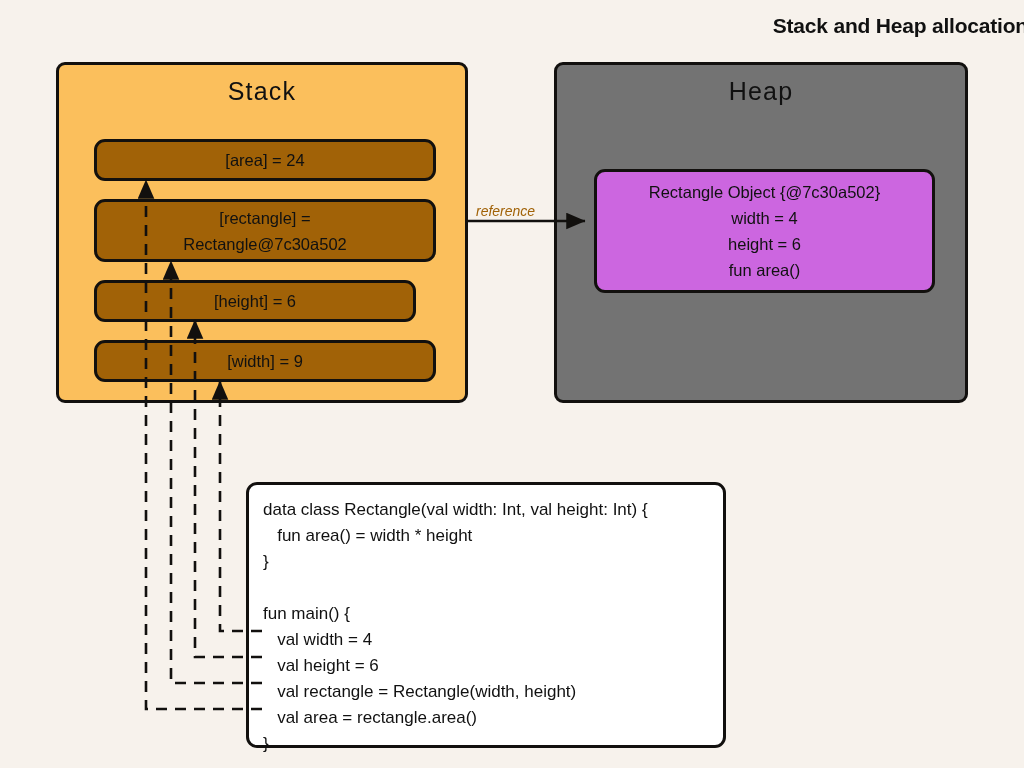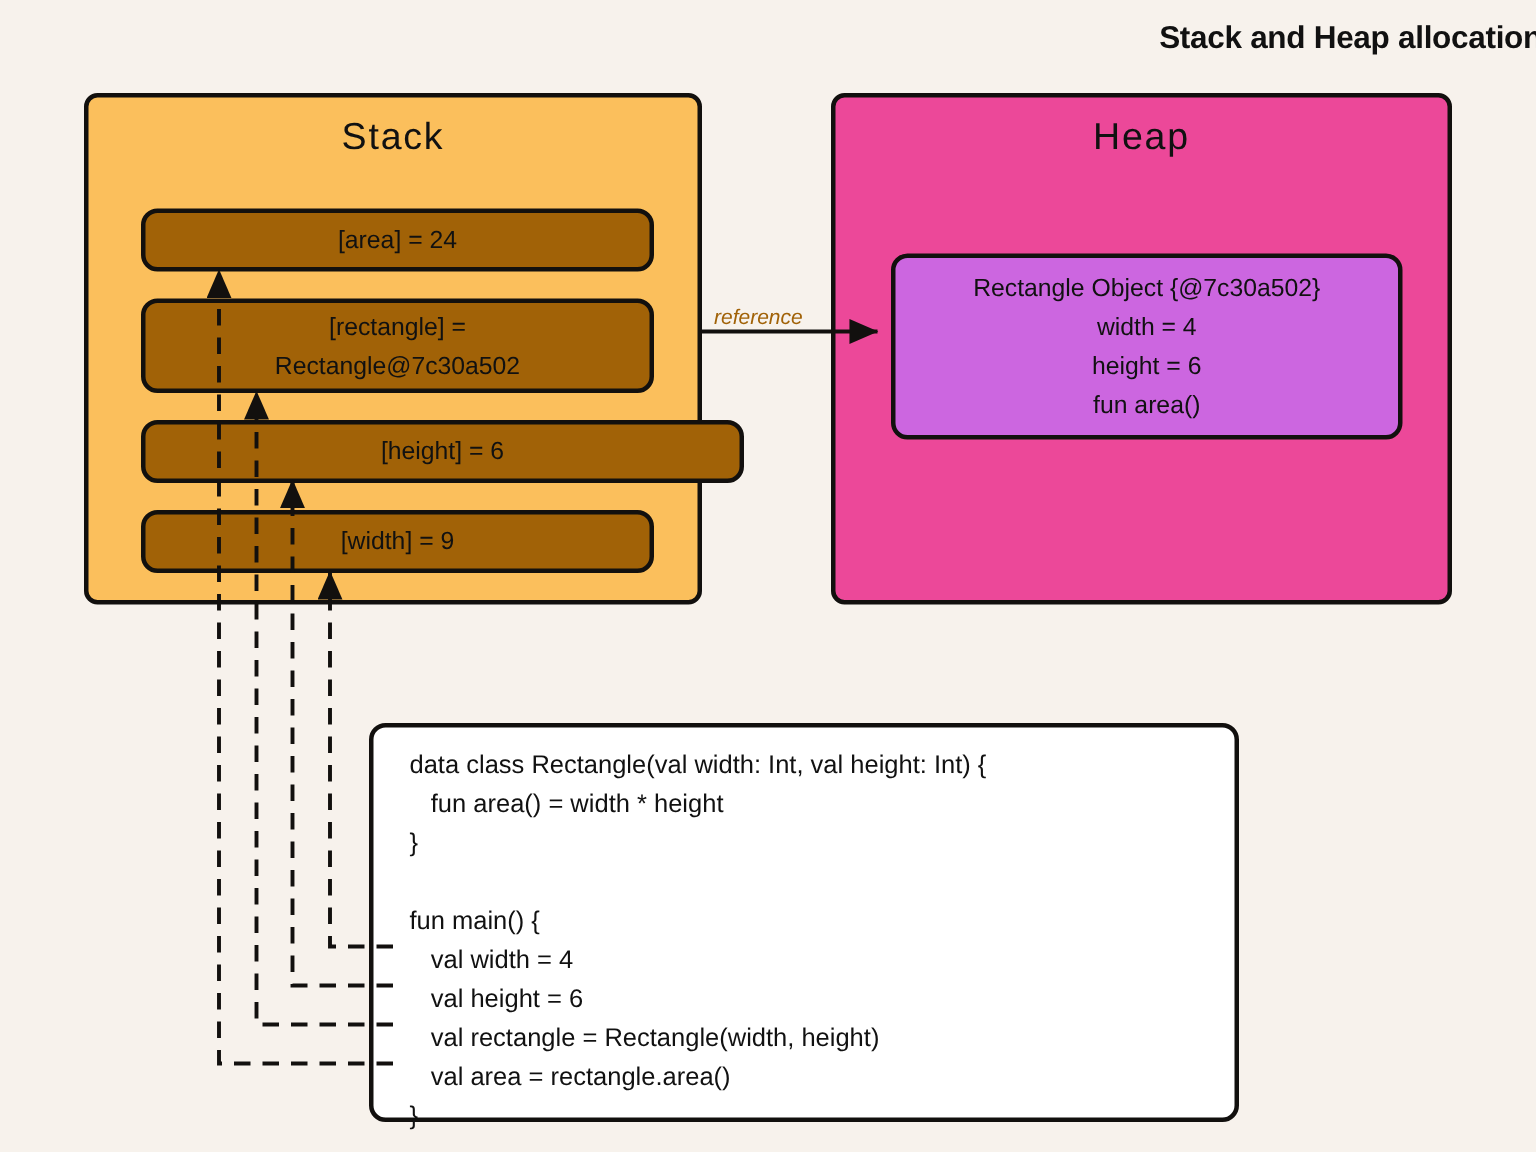--- a/index.html
+++ b/index.html
@@ -31,21 +31,21 @@
     border:3px solid #12100E;
     border-radius:9px;
     box-sizing:border-box;
   }
   #stack-region{
     left:56px;top:62px;width:412px;height:341px;
     background:#FBBF5C;
   }
   #heap-region{
     left:554px;top:62px;width:414px;height:341px;
-    background:#ec4899;
+    background:#737373;
   }
   .region-title{
     position:absolute;left:0;top:12px;width:100%;
     text-align:center;
     font-size:25px;
     font-weight:400;
     letter-spacing:1.2px;
     color:#111111;
   }
 
@@ -60,47 +60,47 @@
     flex-direction:column;
     align-items:center;
     justify-content:center;
     font-size:16.5px;
     line-height:26px;
     color:#111111;
     text-align:center;
   }
   #cell-area     {left:35px;top:74px; width:342px;height:42px;}
   #cell-rectangle{left:35px;top:134px;width:342px;height:63px;}
-  #cell-height   {left:35px;top:215px;width:402px;height:42px;}
+  #cell-height   {left:35px;top:215px;width:322px;height:42px;}
   #cell-width    {left:35px;top:275px;width:342px;height:42px;}
   .cell .ln{display:block;}
 
   
   #heap-object{
     position:absolute;
     left:37px;top:104px;width:341px;height:124px;
     border:3px solid #12100E;
     border-radius:11px;
     box-sizing:border-box;
     background:#CC66E0;
     display:flex;flex-direction:column;
     align-items:center;justify-content:center;
     font-size:16.5px;line-height:26px;
     color:#111111;
   }
 
   
   #code-box{
     position:absolute;
-    left:246px;top:482px;width:580px;height:266px;
+    left:246px;top:482px;width:480px;height:266px;
     background:#FFFFFF;
     border:3px solid #12100E;
     border-radius:11px;
     box-sizing:border-box;
-    padding:12px 0 0 24px;
+    padding:12px 0 0 14px;
   }
   #code-text{
     margin:0;
     font-family:"Liberation Sans", sans-serif;
     font-size:17px;
     line-height:26px;
     white-space:pre;
     color:#111111;
   }
 

